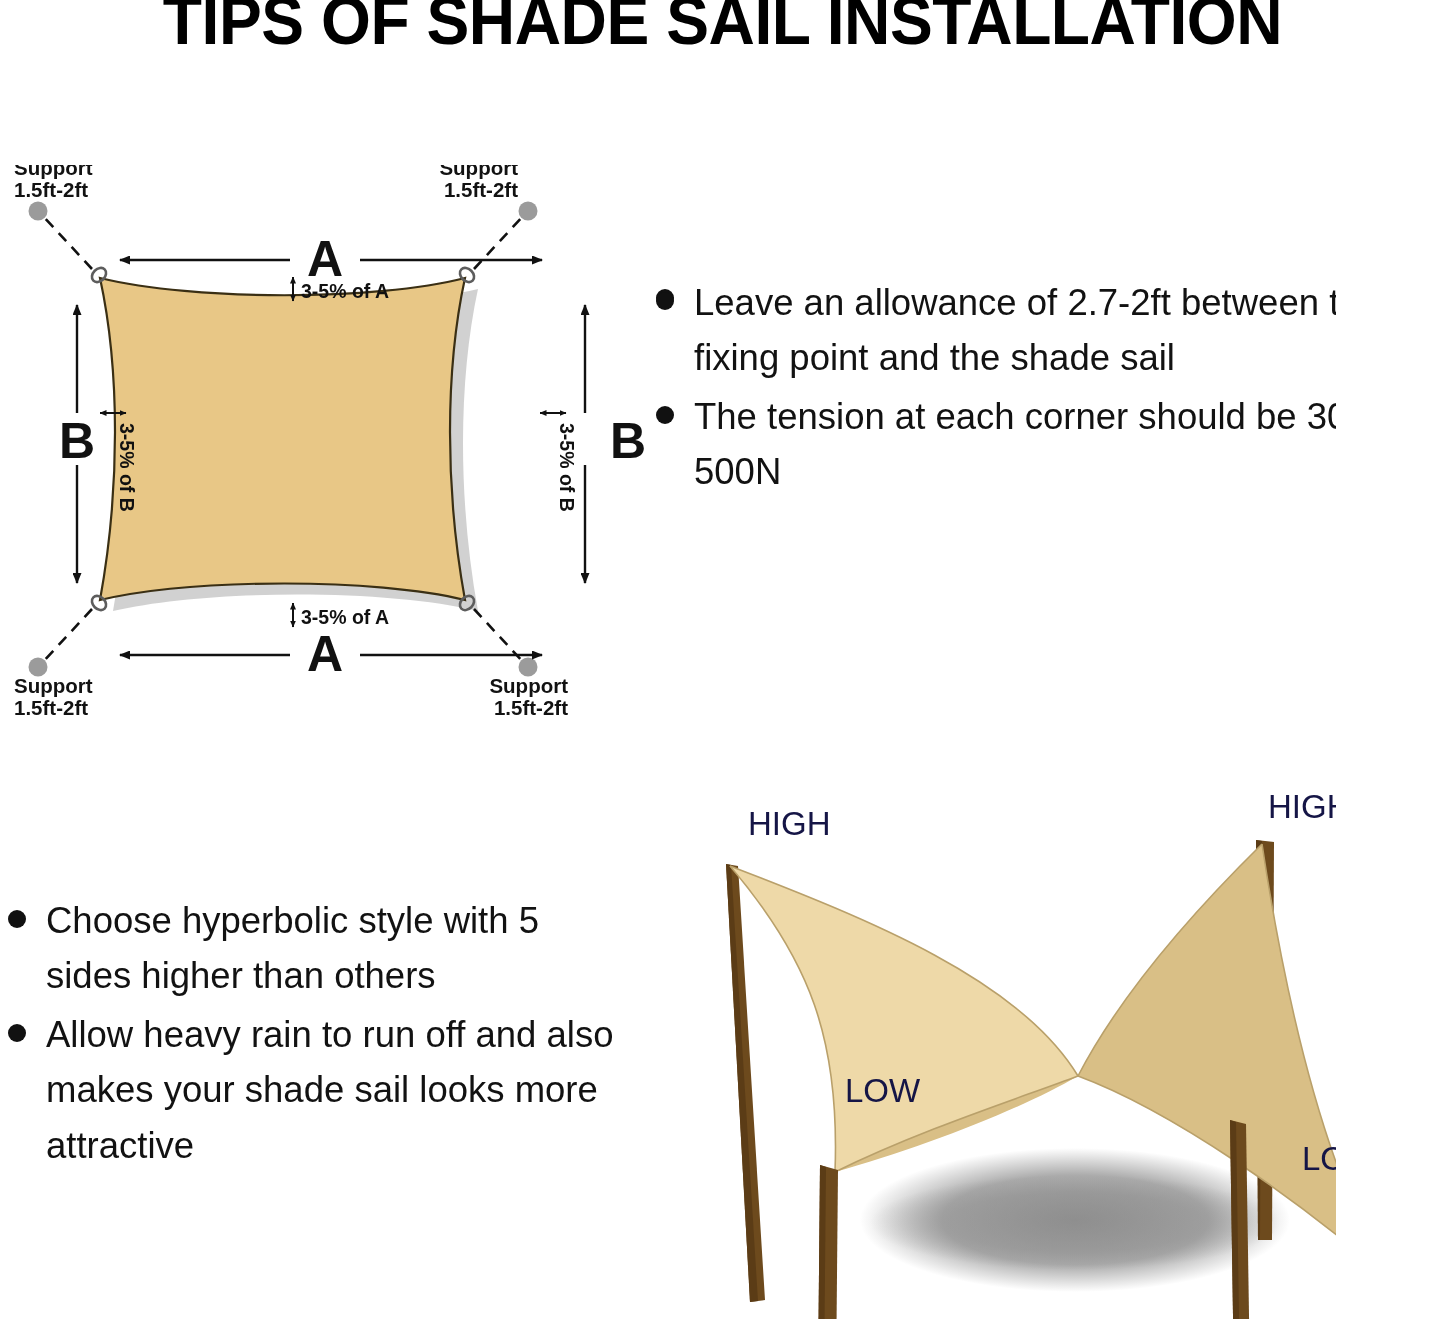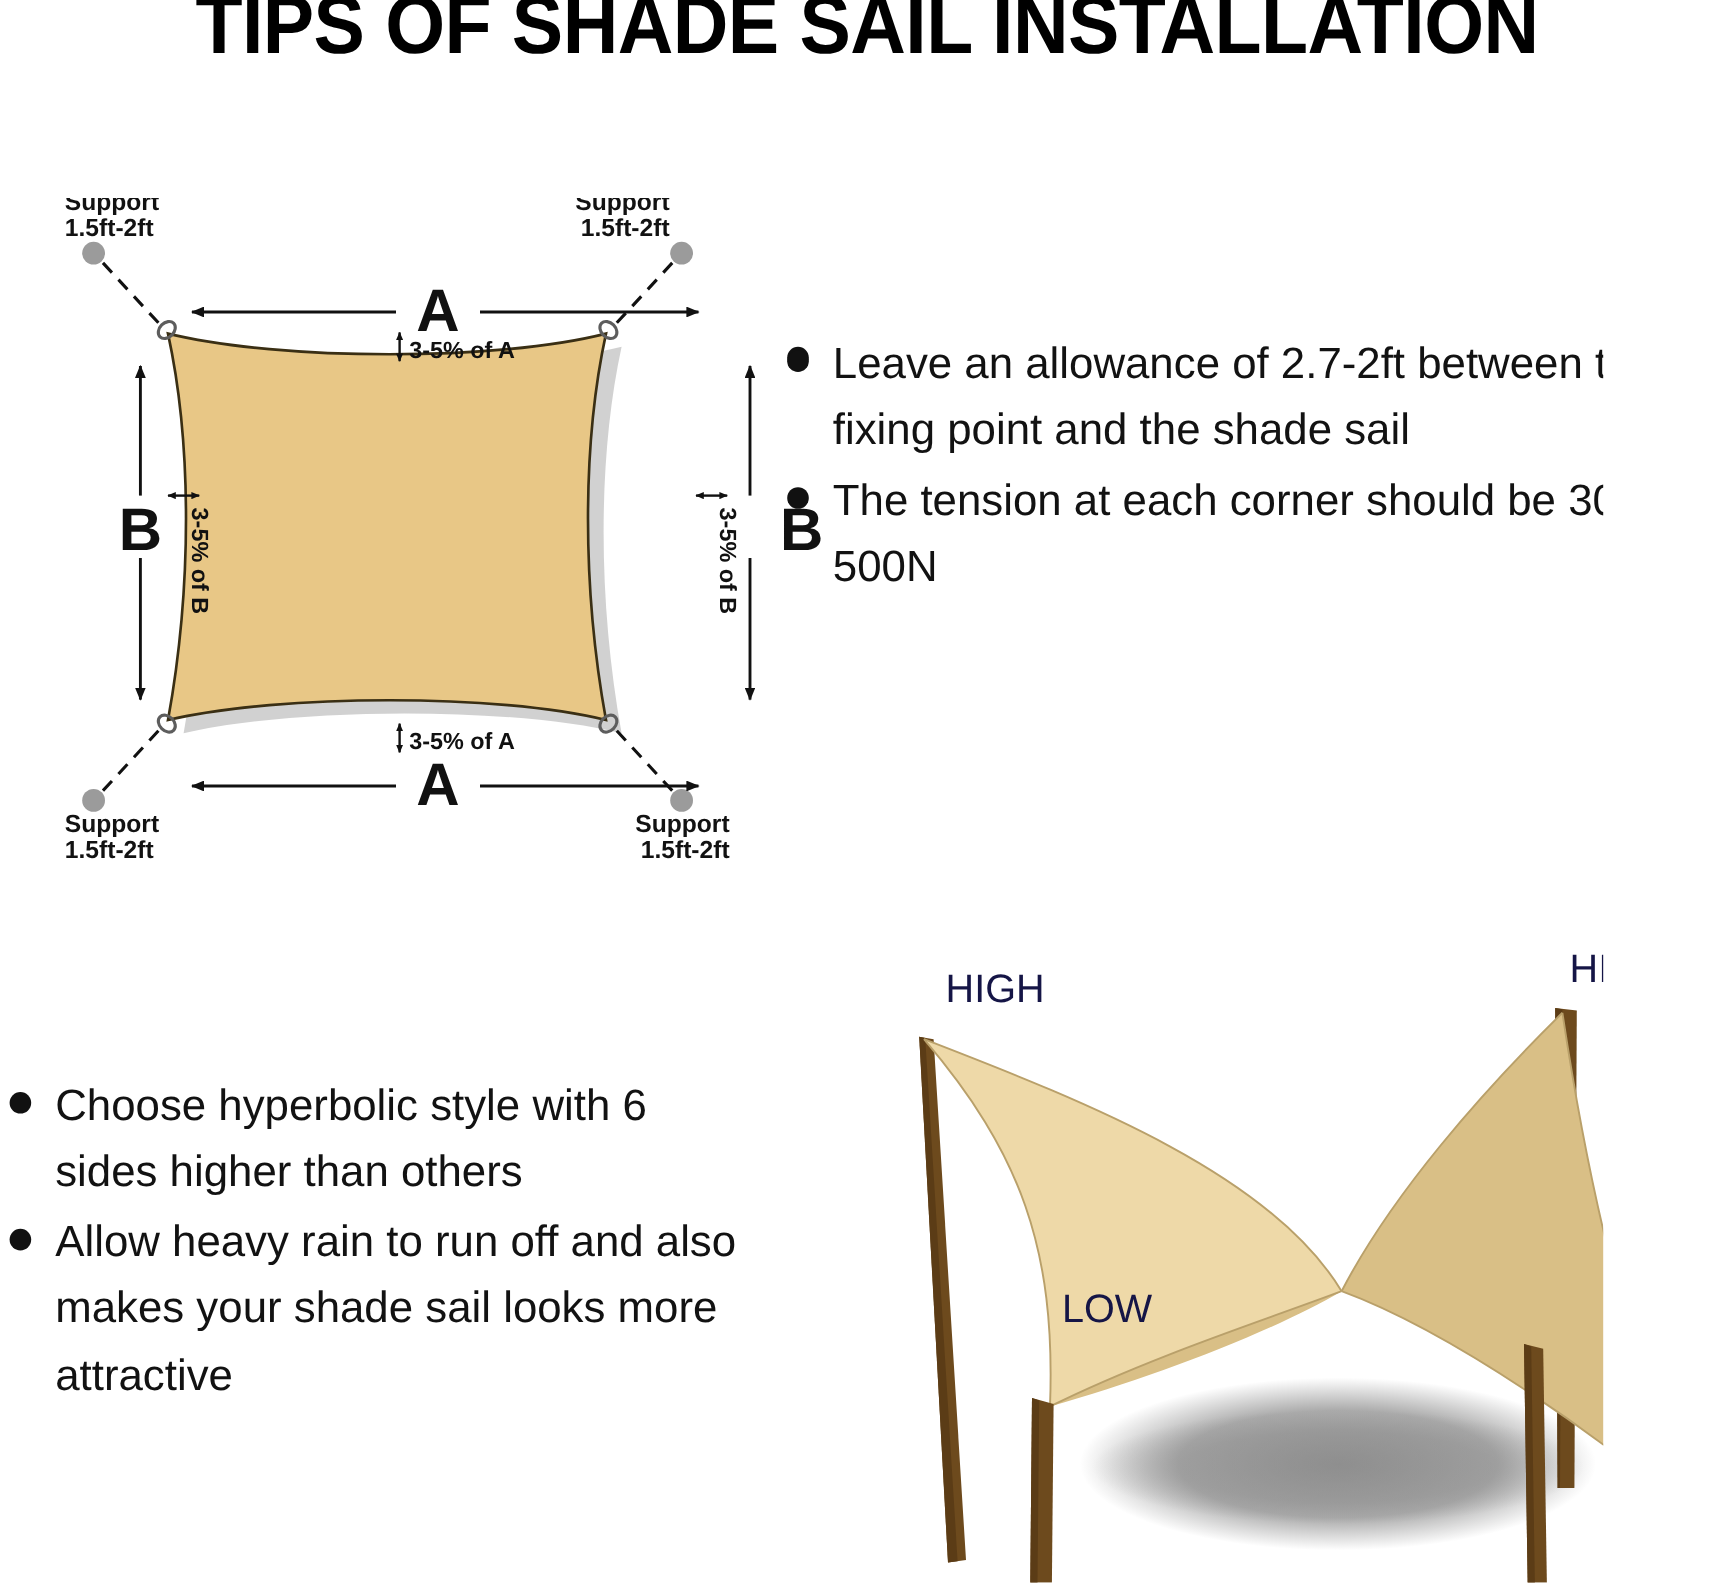--- a/index.html
+++ b/index.html
@@ -28,21 +28,21 @@
     font-size: 69px;
     letter-spacing: -0.5px;
     color: #000000;
     transform: scaleX(0.93);
     transform-origin: 50% 50%;
     white-space: nowrap;
     line-height: 1.0;
   }
 
   
-  .panel { position: absolute; padding-left: 40px; }
+  .panel { position: absolute; }
   #rect-diagram { left: 0px;   top: 165px; width: 660px; height: 560px; }
   #hyper-diagram { left: 690px; top: 780px; width: 755px; height: 539px; }
 
   
   .bullet-list {
     position: absolute;
     list-style: none;
     margin: 0;
     padding: 0;
   }
@@ -213,21 +213,21 @@
     </li>
     <li>
       <span class="dot"></span>
       <span>The tension at each corner should be 300-500N</span>
     </li>
   </ul>
 
   <ul class="bullet-list" id="tips-left">
     <li>
       <span class="dot"></span>
-      <span>Choose hyperbolic style with 6 sides higher than others</span>
+      <span>Choose hyperbolic style with 5 sides higher than others</span>
     </li>
     <li>
       <span class="dot"></span>
       <span>Allow heavy rain to run off and also makes your shade sail looks more attractive</span>
     </li>
   </ul>
 
   <div class="panel" id="hyper-diagram">
     <svg width="755" height="539" viewBox="0 0 755 539" xmlns="http://www.w3.org/2000/svg">
       <defs>

